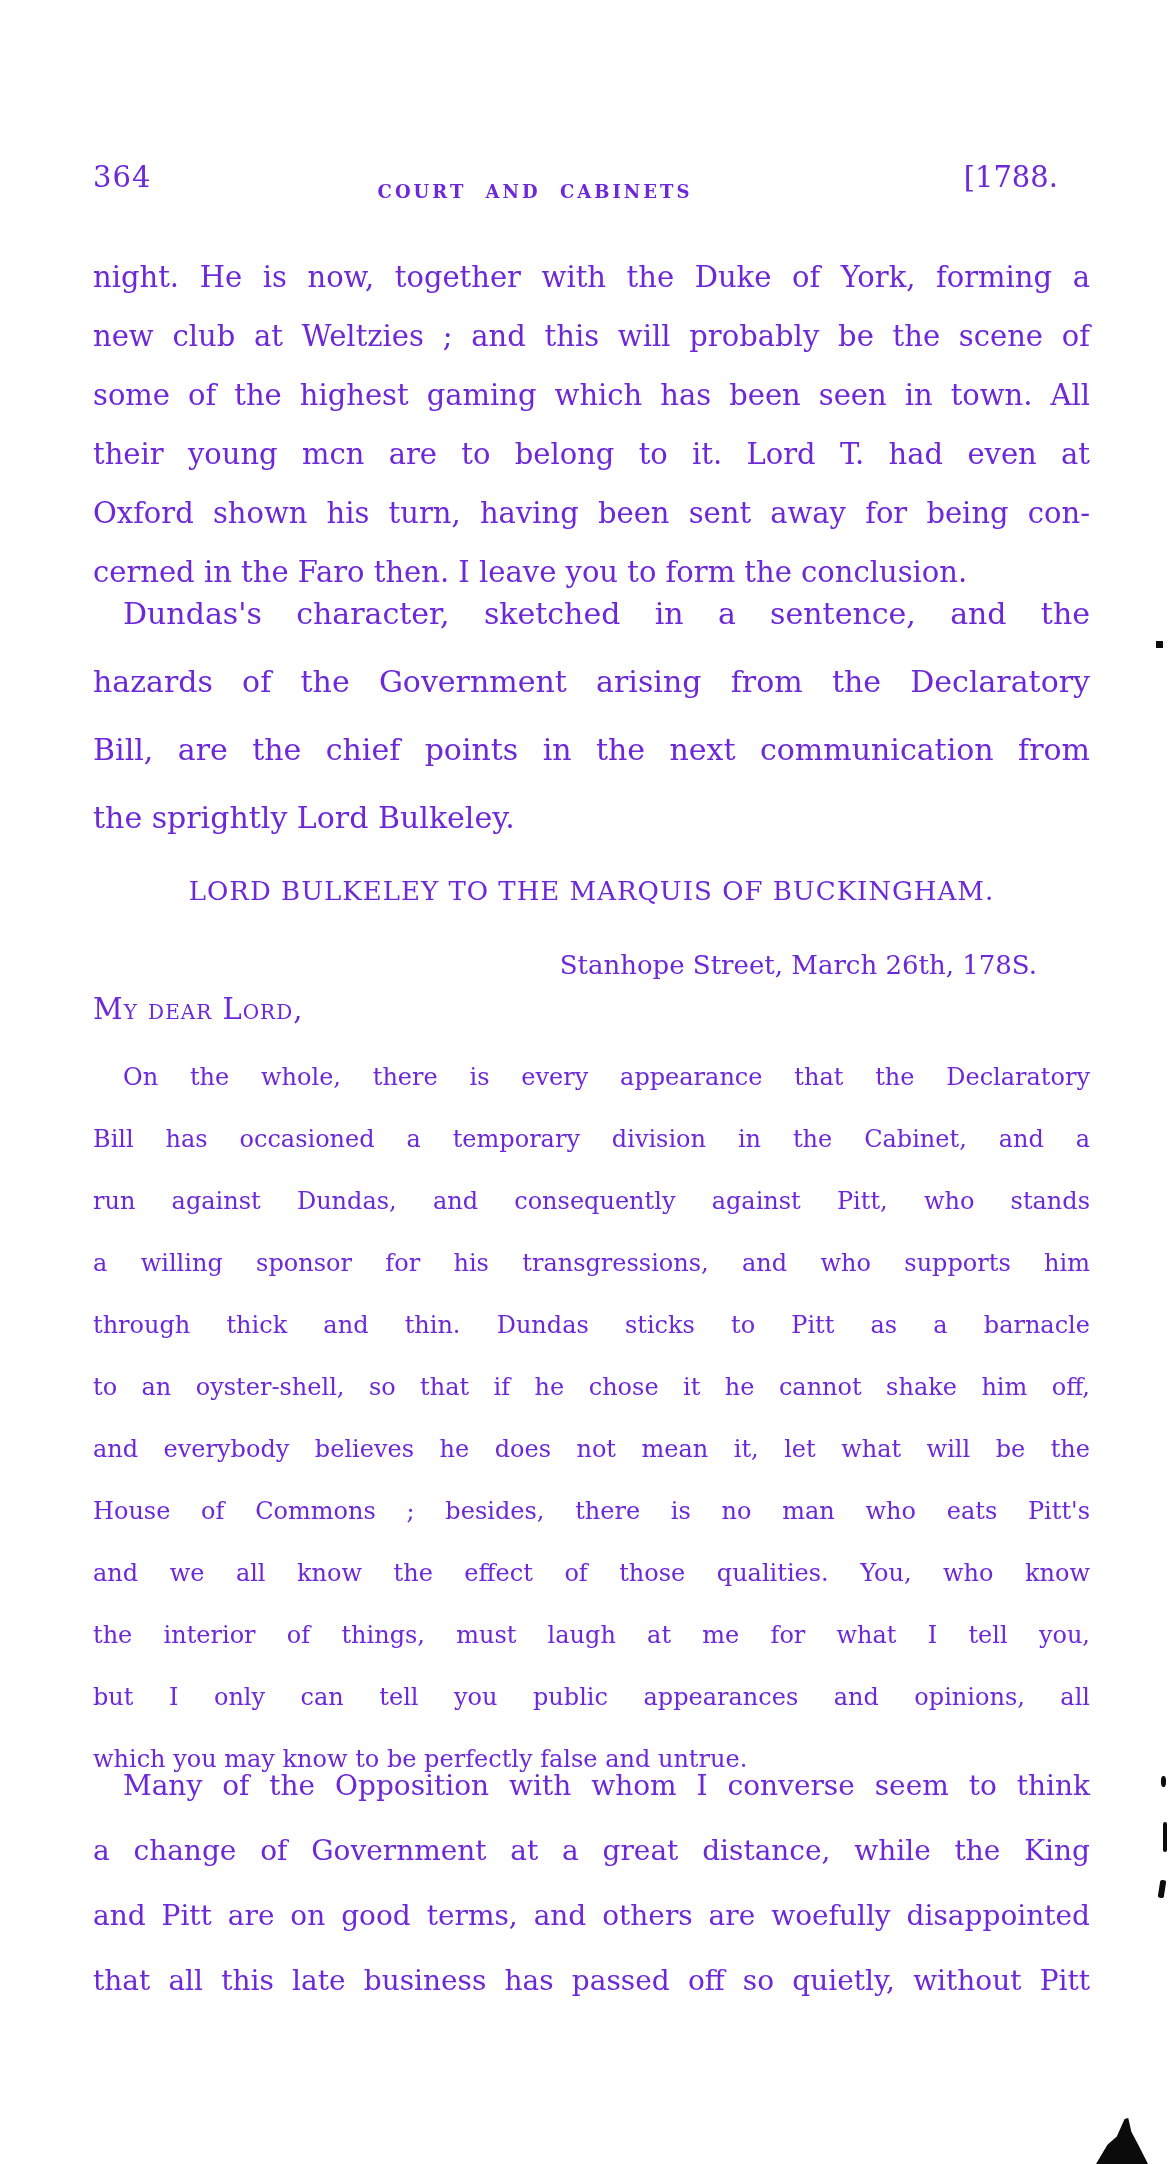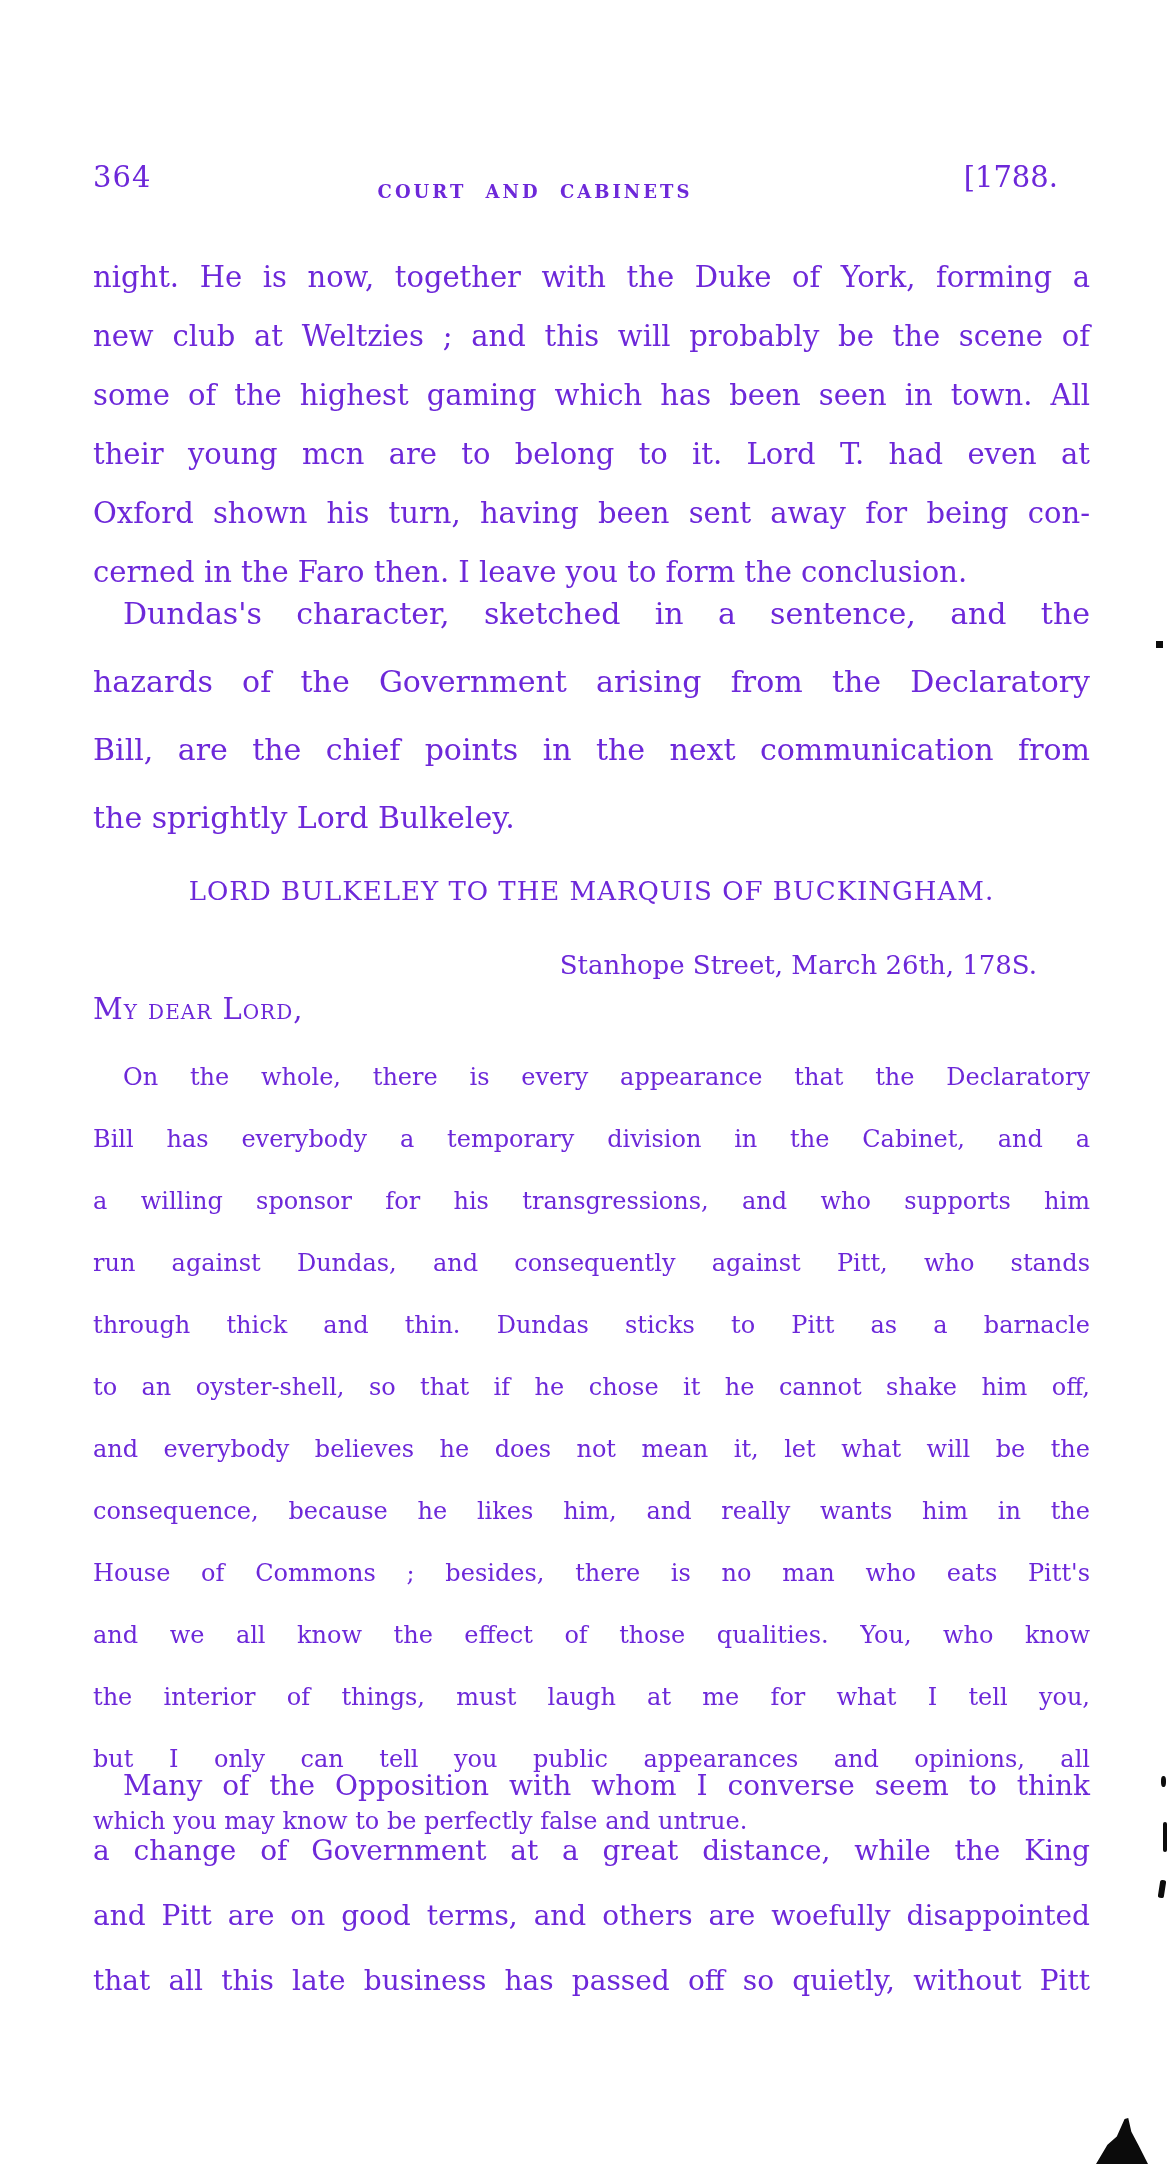--- a/index.html
+++ b/index.html
@@ -84,27 +84,26 @@
     </div>
 
   <div class="letter-heading">LORD BULKELEY TO THE MARQUIS OF BUCKINGHAM.</div>
 
   <div class="dateline">Stanhope Street, March 26th, 178S.</div>
 
   <div class="salutation">My dear Lord,</div>
 
   <div class="para p-l1">
       <div class="tline ind">On the whole, there is every appearance that the Declaratory</div>
-      <div class="tline">Bill has everybody a temporary division in the Cabinet, and a</div>
+      <div class="tline">Bill has occasioned a temporary division in the Cabinet, and a</div>
+      <div class="tline">run against Dundas, and consequently against Pitt, who stands</div>
       <div class="tline">a willing sponsor for his transgressions, and who supports him</div>
-      <div class="tline">run against Dundas, and consequently against Pitt, who stands</div>
       <div class="tline">through thick and thin.  Dundas sticks to Pitt as a barnacle</div>
       <div class="tline">to an oyster-shell, so that if he chose it he cannot shake him off,</div>
       <div class="tline">and everybody believes he does not mean it, let what will be the</div>
-      <div class="tline">consequence, because he likes him, and really wants him in the</div>
       <div class="tline">House of Commons ; besides, there is no man who eats Pitt's</div>
       <div class="tline">and we all know the effect of those qualities.  You, who know</div>
       <div class="tline">the interior of things, must laugh at me for what I tell you,</div>
       <div class="tline">but I only can tell you public appearances and opinions, all</div>
       <div class="tline noju">which you may know to be perfectly false and untrue.</div>
     </div>
 
   <div class="para p-l2">
       <div class="tline ind">Many of the Opposition with whom I converse seem to think</div>
       <div class="tline">a change of Government at a great distance, while the King</div>

